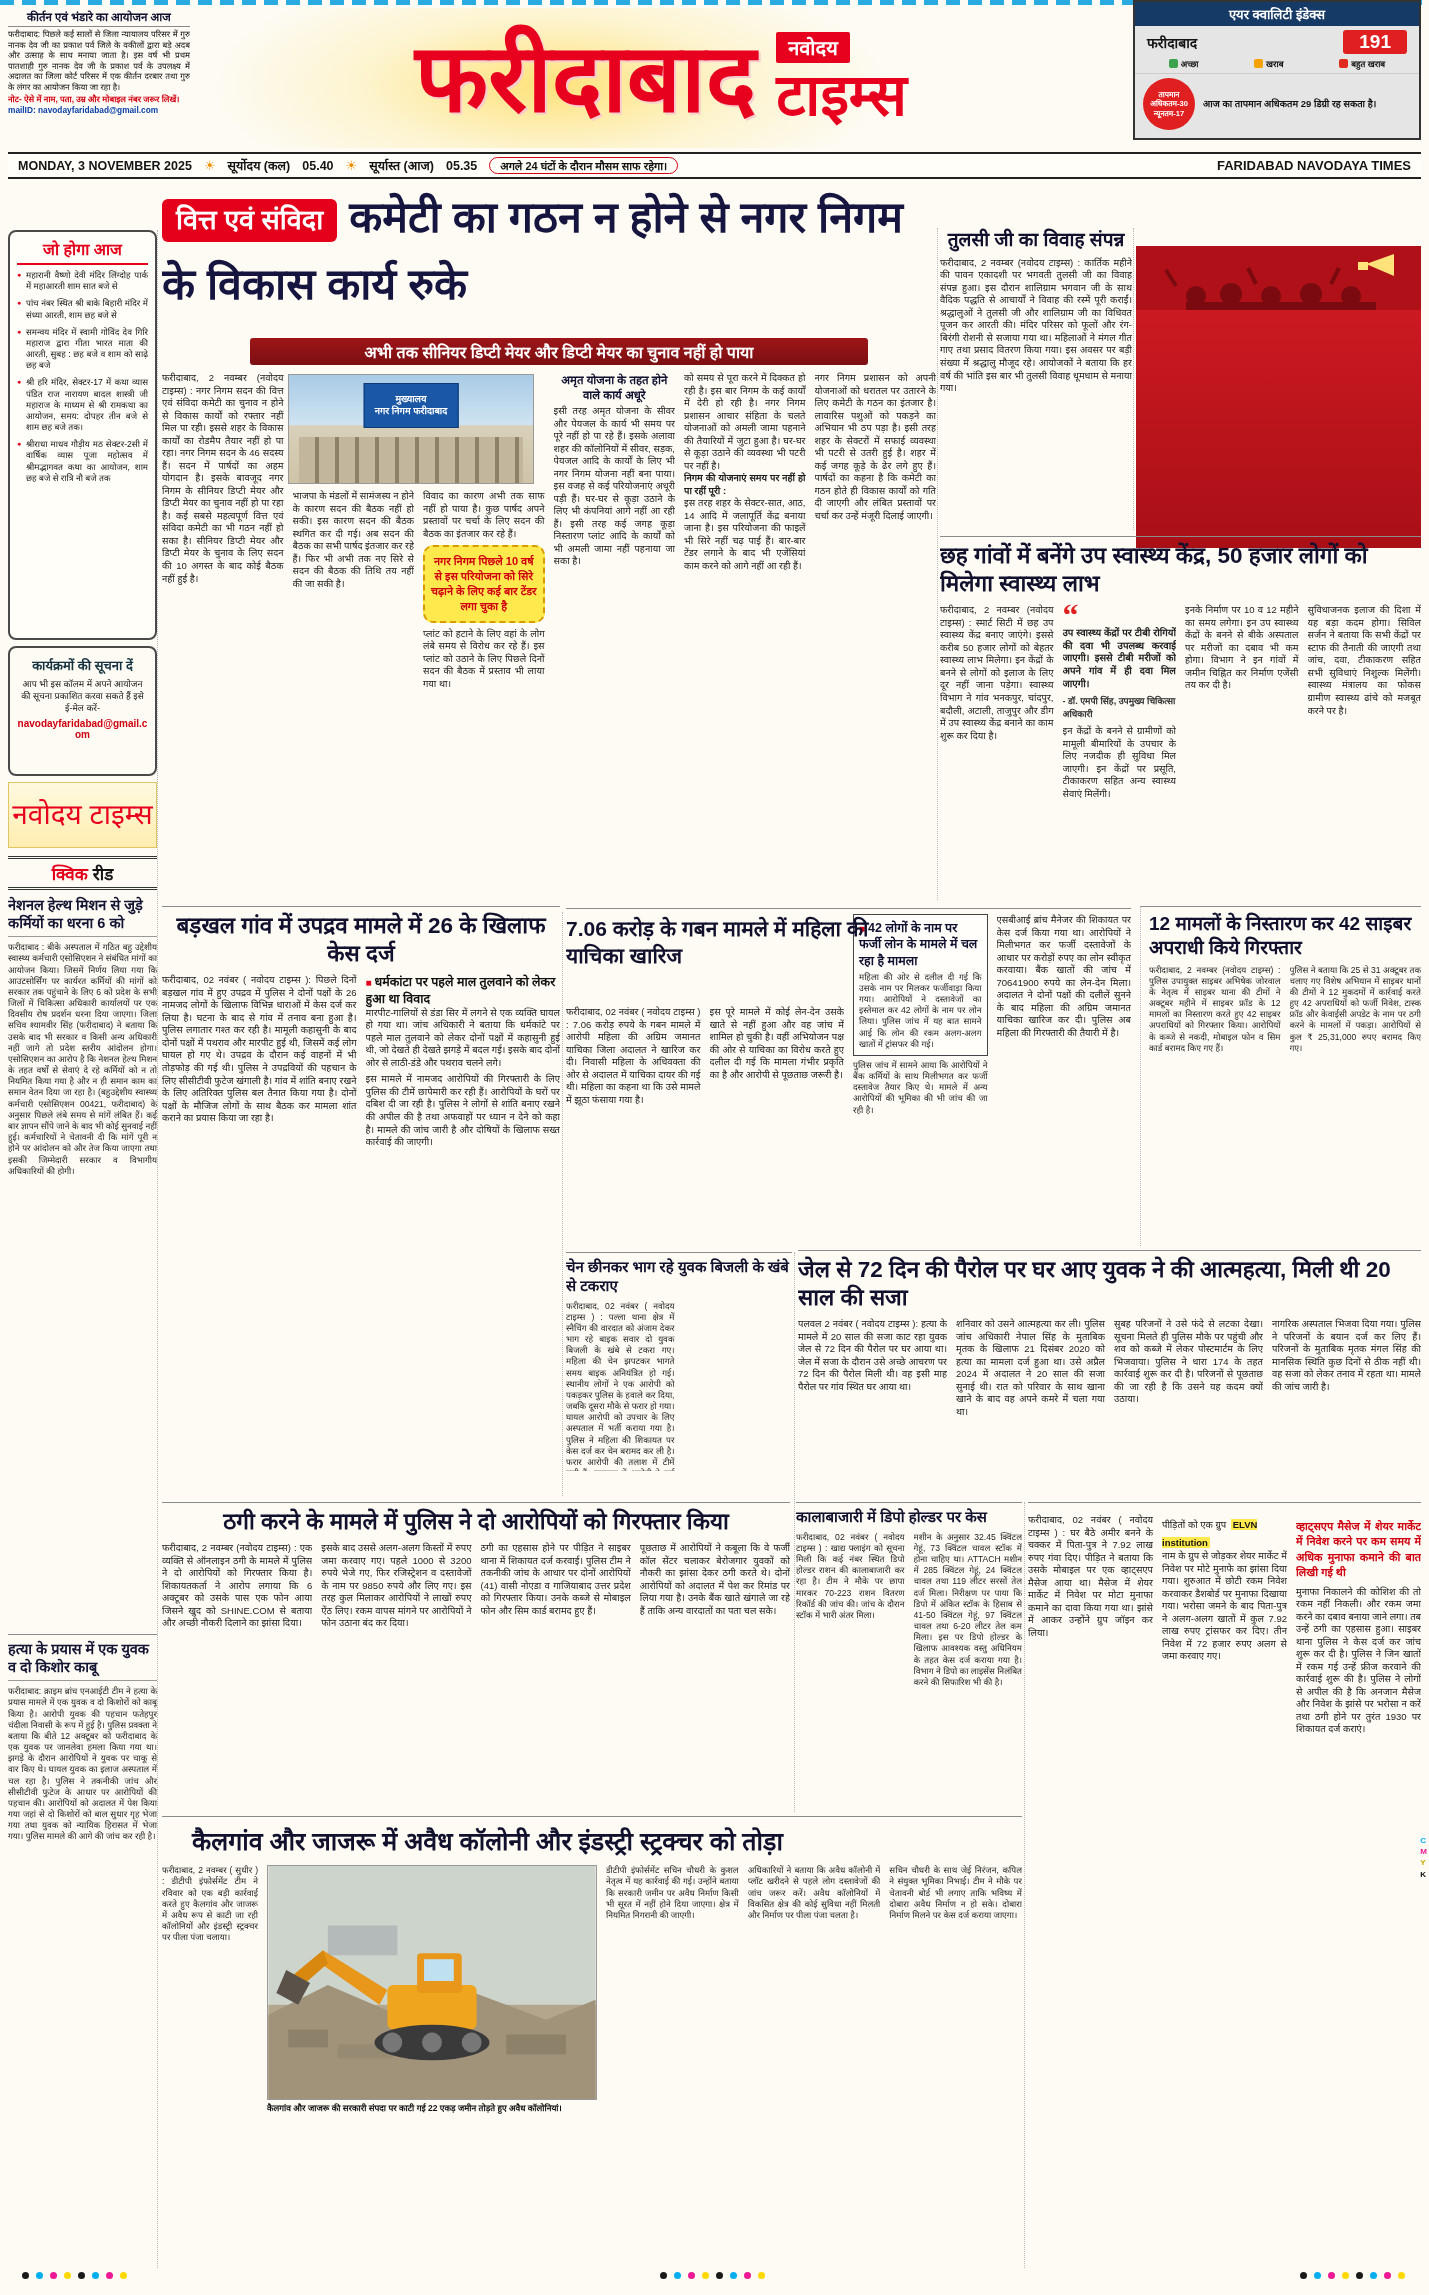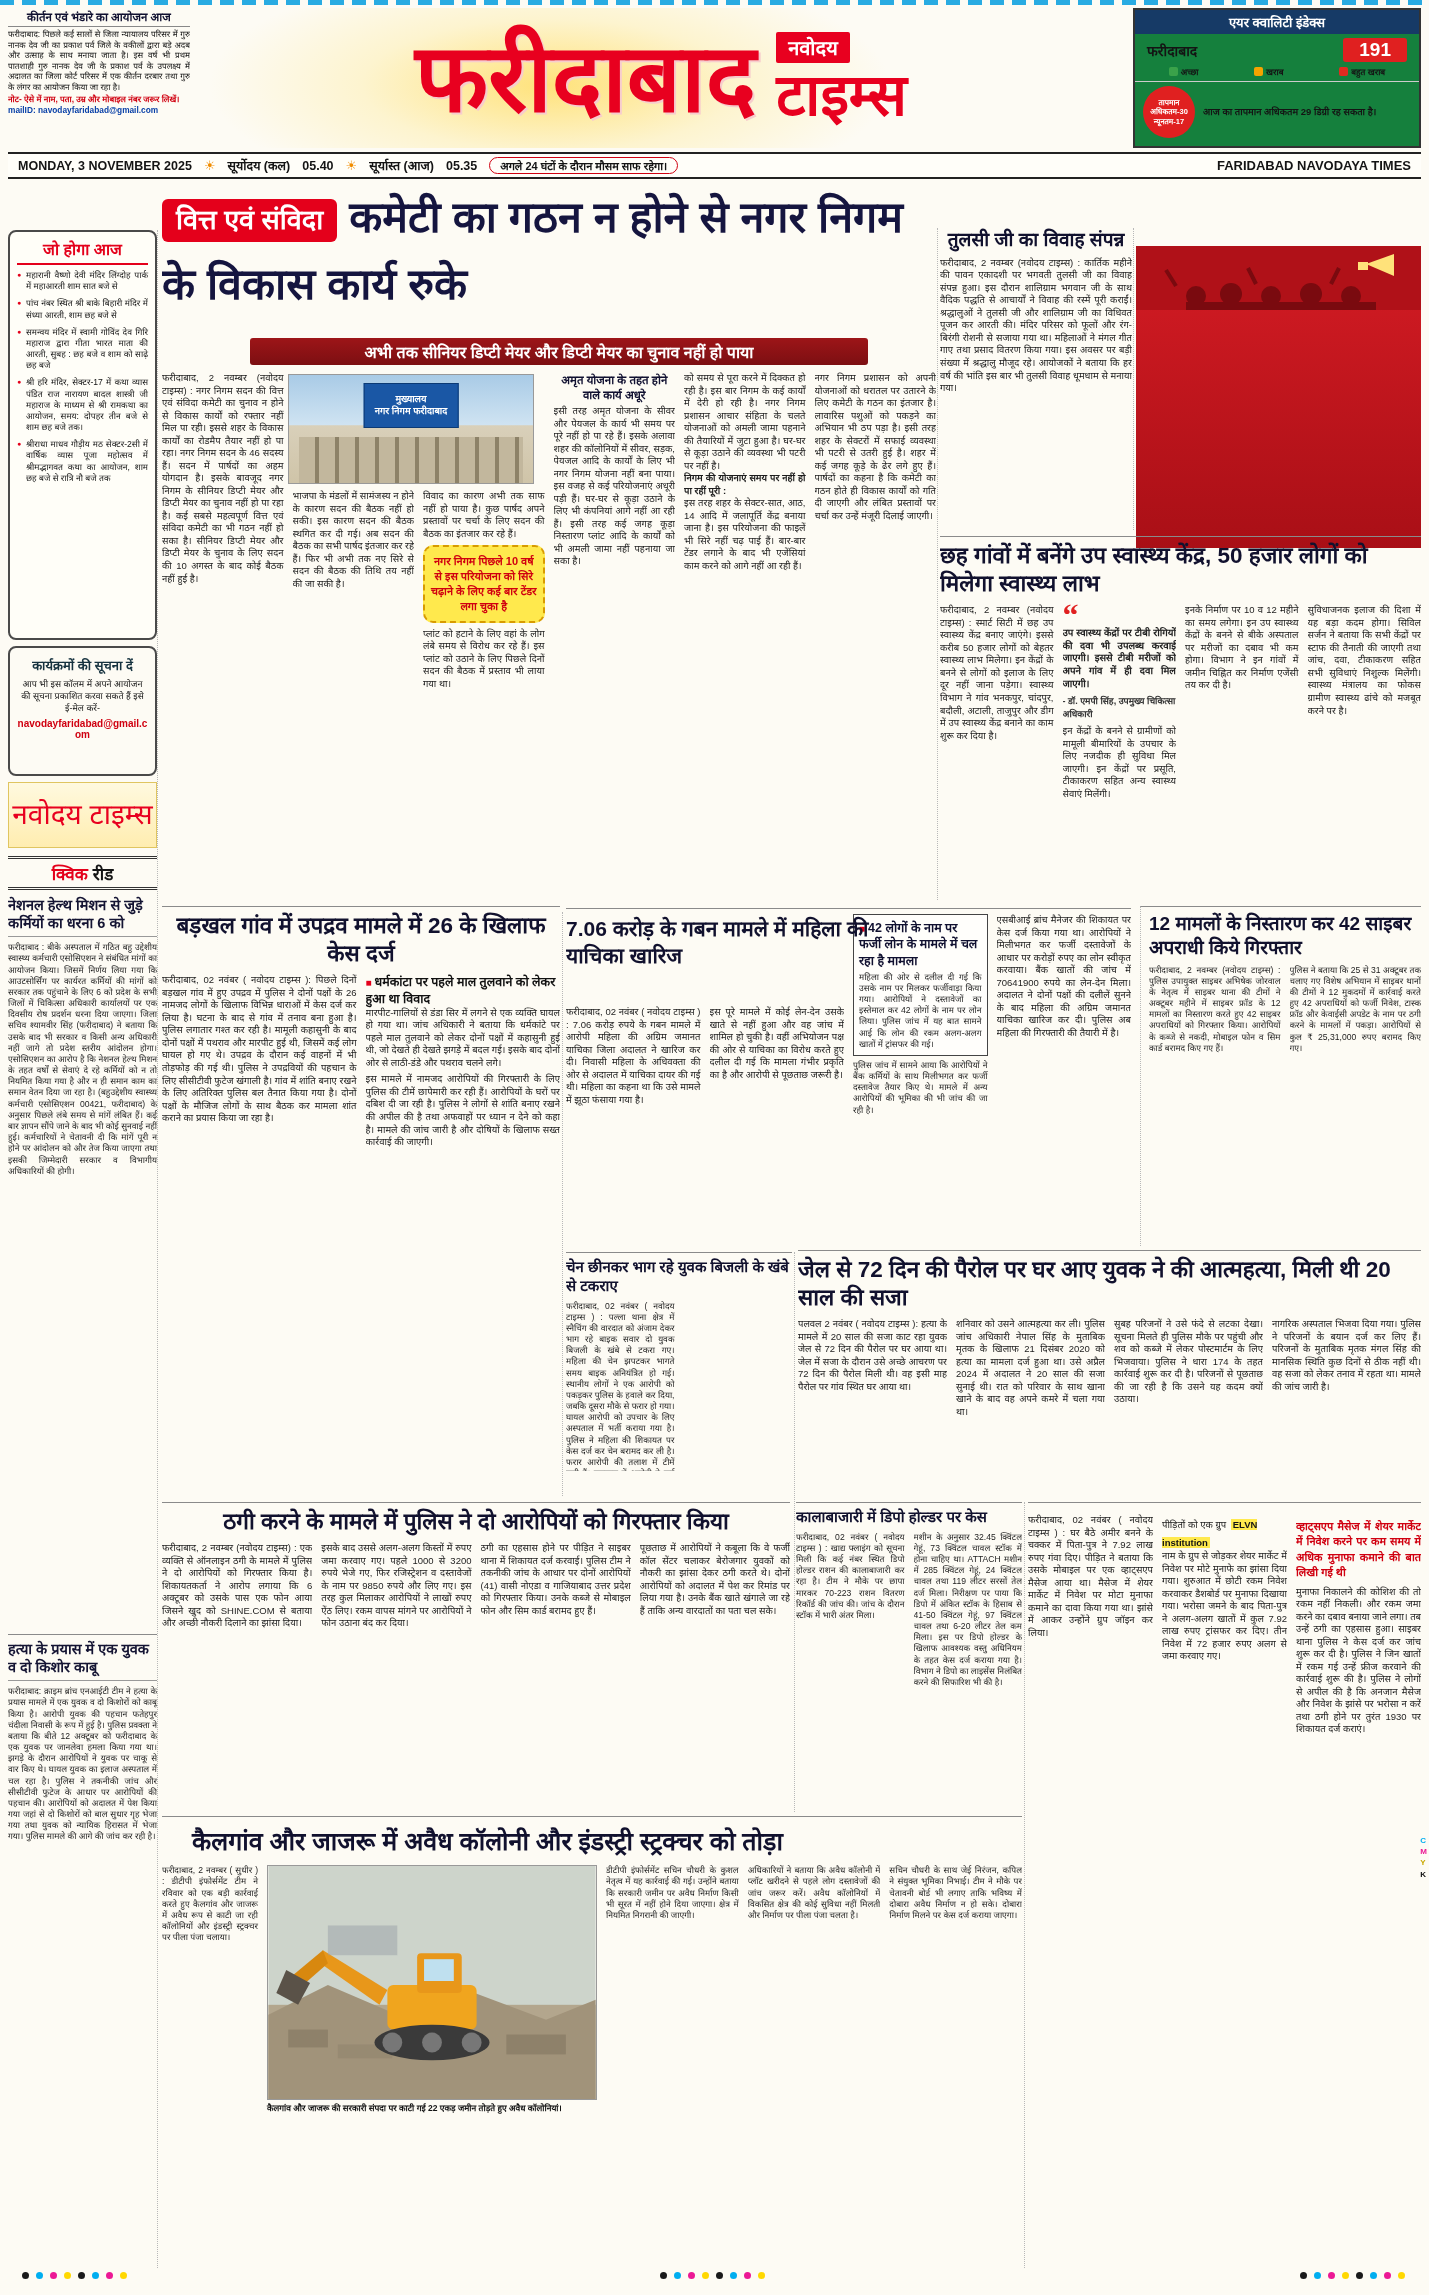--- a/index.html
+++ b/index.html
@@ -21,21 +21,21 @@
 #tstrip{left:0;top:0;width:1429px;height:5px;background:repeating-linear-gradient(90deg,#29abe2 0 14px,#fdfbf4 14px 22px)}
 #tlb{left:8px;top:10px;width:182px;height:138px;font-size:8.3px;line-height:1.26;text-align:justify}
 #tlb .h1{font-size:11.5px;text-align:center;font-weight:700;border-bottom:1px solid #888;padding-bottom:2px;margin-bottom:2px;color:#101030}
 #tlb .nt{color:#d00010;font-weight:700;margin-top:2px}
 #tlb .ml{color:#0a41a8;font-weight:700}
 #mast{left:196px;top:8px;width:930px;height:140px;background:radial-gradient(ellipse 340px 120px at 38% 55%,#ffe27a 0%,#fdf4cf 55%,#fdfbf4 100%);display:flex;align-items:center;justify-content:center;gap:20px}
 #mast .city{font-size:95px;font-weight:700;color:#e8001f;line-height:1;text-shadow:2px 2px 0 #f7cdcd}
 #mast .brand{display:flex;flex-direction:column;align-items:flex-start;gap:3px}
 #mast .bs{background:#e8001f;color:#fff;font-weight:700;font-size:20px;padding:2px 12px;border-radius:2px}
 #mast .bl{color:#e8001f;font-weight:700;font-size:58px;line-height:1}
-#aqi{left:1133px;top:8px;width:288px;height:140px;border:2px solid #333;background:#15803d}
+#aqi{left:1133px;top:0;width:288px;height:140px;border:2px solid #333;background:#e5e5e5}
 #aqi .hd{background:#163a66;color:#fff;font-weight:700;font-size:13px;text-align:center;padding:3px 0}
 #aqi .row1{display:flex;align-items:center;justify-content:space-between;padding:4px 12px 2px}
 #aqi .city{font-weight:700;font-size:14px}
 #aqi .val{background:#e02020;color:#fff;font-weight:700;font-size:19px;padding:1px 16px;border-radius:3px}
 #aqi .leg{display:flex;justify-content:space-around;padding:2px 6px 4px;border-bottom:1px solid #ccc}
 #aqi .leg .li{display:flex;align-items:center;gap:3px;font-size:8.5px;font-weight:700}
 .chip{width:9px;height:9px;display:inline-block;border-radius:2px}
 .c0{background:#3aa24a}.c1{background:#f5a300}.c2{background:#e02b20}
 #aqi .row2{display:flex;align-items:center;gap:8px;padding:4px 8px}
 #aqi .tbadge{width:52px;height:52px;border-radius:50%;background:#e02020;color:#fff;font-size:7.5px;font-weight:700;display:flex;align-items:center;text-align:center;line-height:1.25;padding:4px;flex:none}

